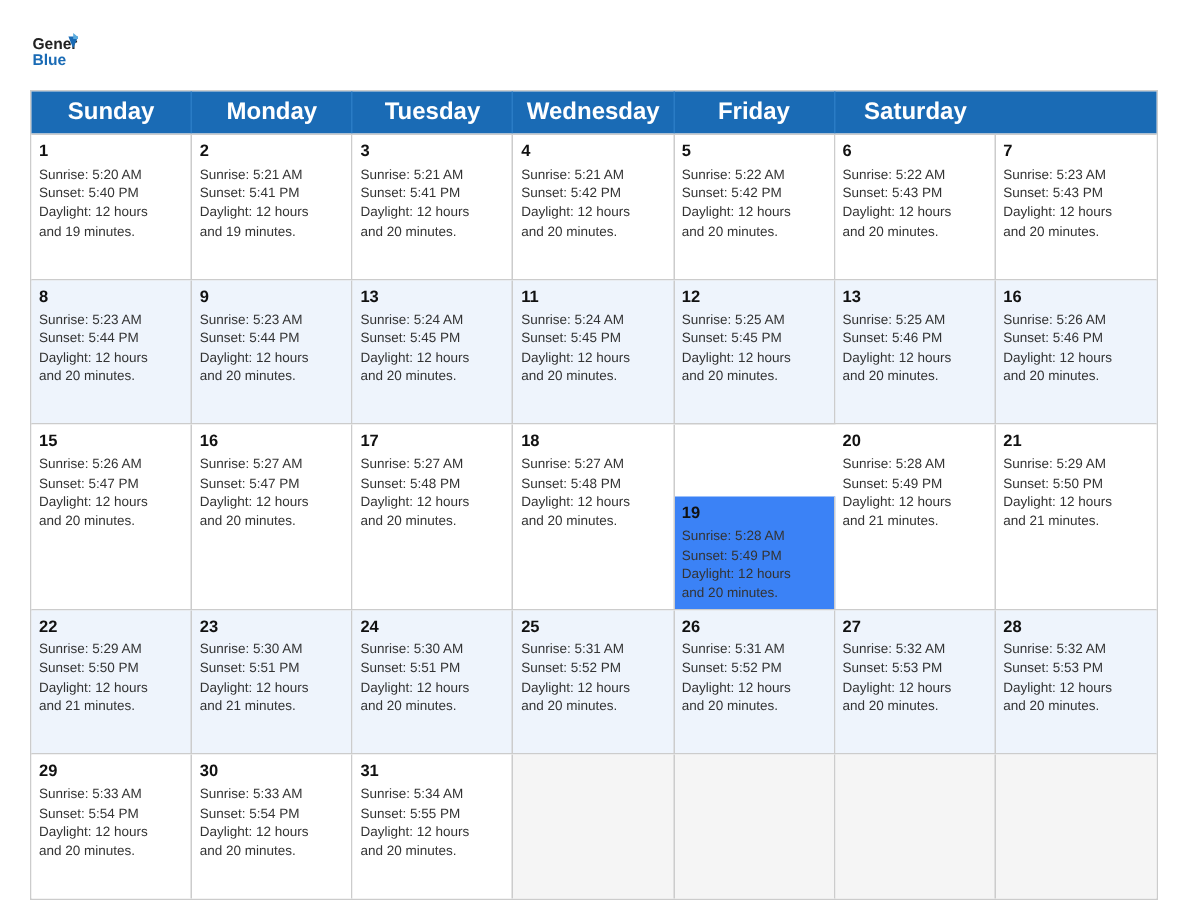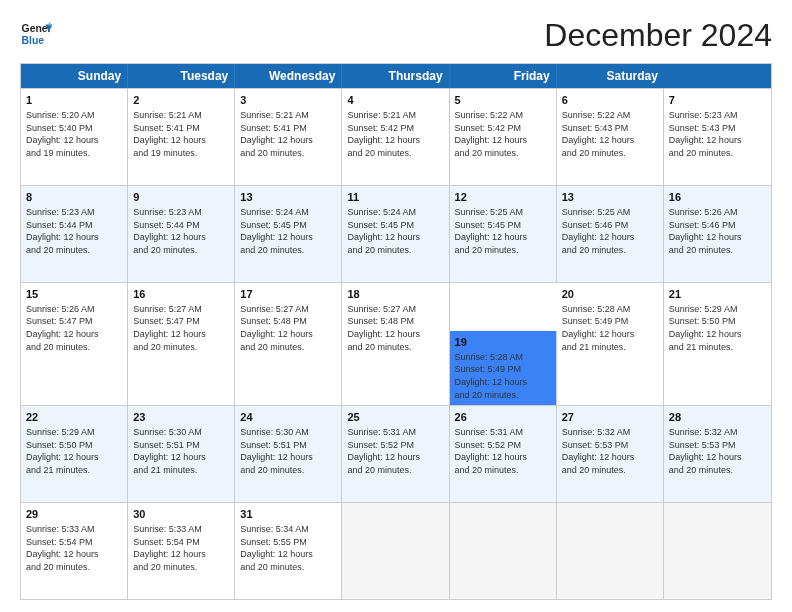--- a/index.html
+++ b/index.html
@@ -52,24 +52,24 @@
       flex-direction: column;
       border: 1px solid #ccc;
     }
     .calendar-header-row {
       display: grid;
       grid-template-columns: repeat(7, 1fr);
       background: #1a6bb5;
     }
     .cal-header-cell {
       color: #fff;
-      font-size: 12px;
+      font-size: 16px;
       font-weight: bold;
       padding: 5px 6px;
-      text-align: right;
+      text-align: center;
       border-right: 1px solid #2a7cc5;
     }
     .cal-header-cell:last-child {
       border-right: none;
     }
     .calendar-body {
       flex: 1;
       display: flex;
       flex-direction: column;
     }
@@ -120,29 +120,28 @@
   <div class="header">
     <div class="logo">
       <svg class="logo-icon" viewBox="0 0 40 40">
         <text x="2" y="18" font-size="13" font-weight="bold" fill="#222" font-family="Arial">General</text>
         <text x="2" y="32" font-size="13" font-weight="bold" fill="#1a6bb5" font-family="Arial">Blue</text>
         <polygon points="32,8 40,8 36,18" fill="#1a6bb5"></polygon>
         <polygon points="36,5 42,10 36,10" fill="#5aabde"></polygon>
       </svg>
     </div>
     <div class="title-block">
-      <h1>December 2024</h1>
     </div>
   </div>
   <div class="calendar">
     <div class="calendar-header-row">
     <div class="cal-header-cell">Sunday</div>
+        <div class="cal-header-cell">Monday</div>
         <div class="cal-header-cell">Tuesday</div>
         <div class="cal-header-cell">Wednesday</div>
-        <div class="cal-header-cell">Thursday</div>
         <div class="cal-header-cell">Friday</div>
         <div class="cal-header-cell">Saturday</div>
       </div>
     <div class="calendar-body">
     <div class="cal-week" style="flex: 1 1 0%;">
           <div class="cal-cell" style="background: rgb(255, 255, 255);">
             <span class="day-num">1</span>
             <div class="sun-info" style="white-space: pre-line;">Sunrise: 5:20 AM
 Sunset: 5:40 PM
 Daylight: 12 hours

